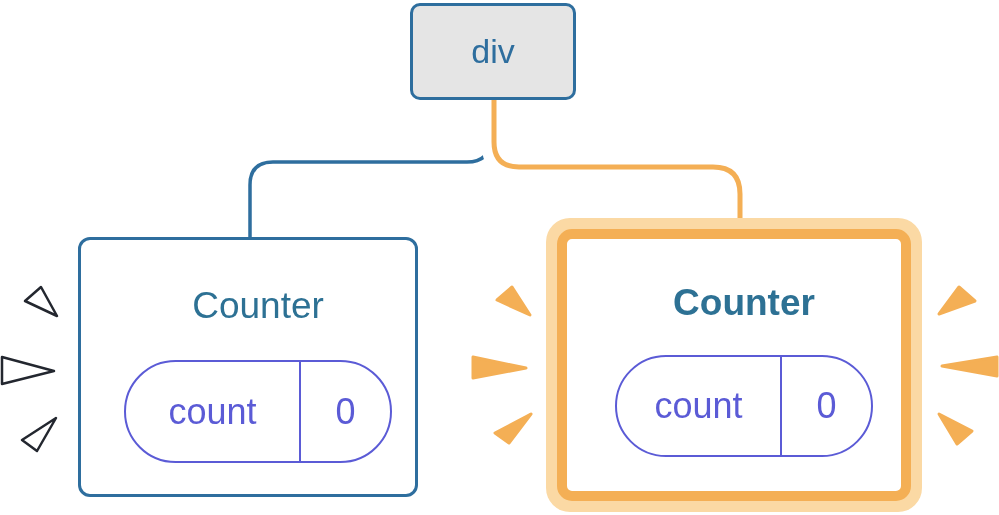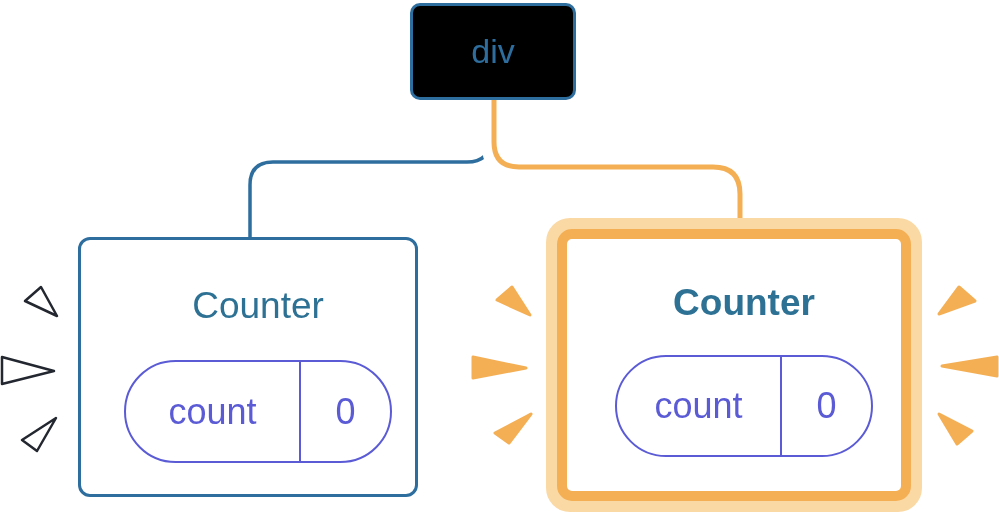--- a/index.html
+++ b/index.html
@@ -31,21 +31,21 @@
   .edge-blue   { stroke: var(--blue); stroke-width: 3.5; fill: none; }
   .edge-casing { stroke: #FFFFFF; stroke-width: 26; fill: none; }
   .edge-orange { stroke: var(--orange); stroke-width: 5; fill: none; }
   .sparkle-white  { fill: #FFFFFF; stroke: var(--sparkle-outline); stroke-width: 2.5; stroke-linejoin: round; }
   .sparkle-orange { fill: var(--orange); stroke: var(--orange); stroke-width: 3; stroke-linejoin: round; }
 
   .root-node {
     position: absolute;
     left: 410px; top: 3px;
     width: 166px; height: 97px;
-    background: #000000;
+    background: #e5e5e5;
     border: 3.5px solid var(--blue);
     border-radius: 10px;
     display: flex; align-items: center; justify-content: center;
     font-size: 34px;
     color: var(--blue);
     font-weight: 500;
   }
 
   .counter-card {
     position: absolute;

